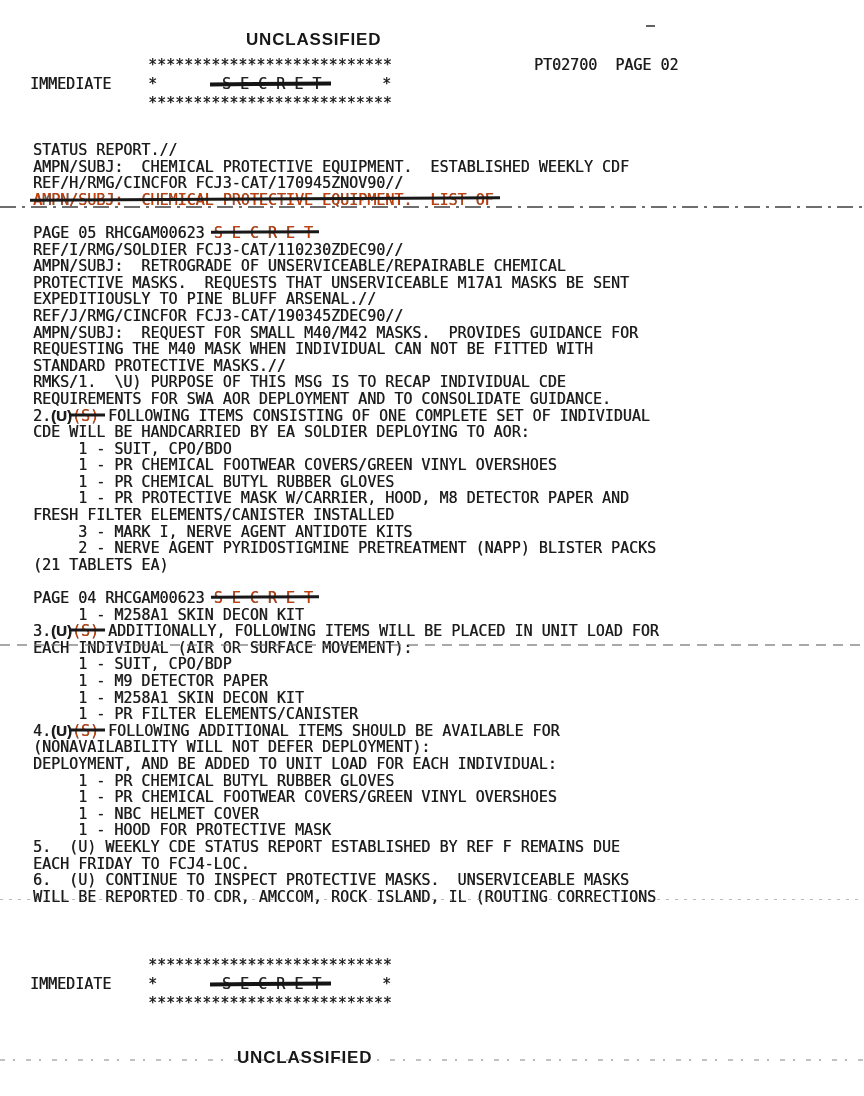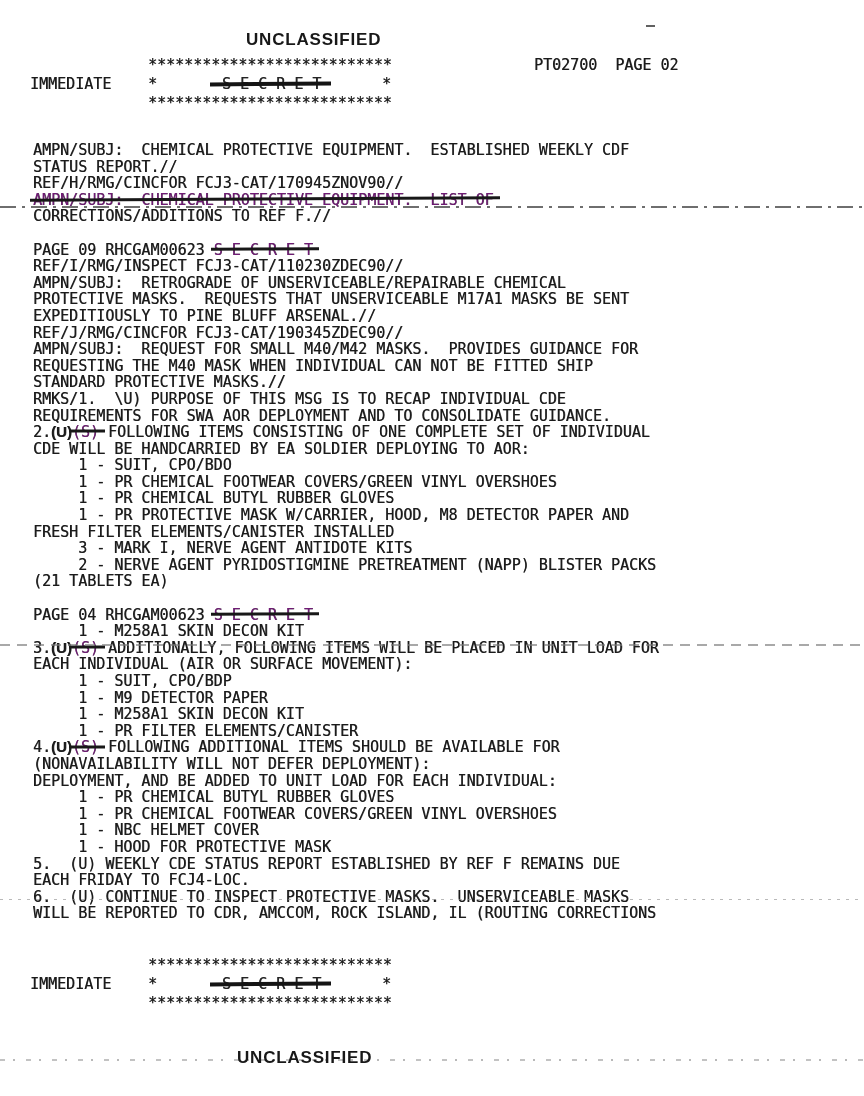--- a/index.html
+++ b/index.html
@@ -14,21 +14,21 @@
   .doc-body{
     position:absolute;left:33px;top:142px;width:820px;
   }
   .doc-line{
     white-space:pre;
     font-size:15px;
     line-height:16.6px;
     text-shadow:0.4px 0 0 rgba(25,25,25,0.75);
   }
   .seg-p{}
-  .seg-s{position:relative;color:#701a75;}
+  .seg-s{position:relative;color:#c2410c;}
   .seg-s::after{
     content:"";position:absolute;left:-3px;right:-6px;top:46%;height:3px;
     background:#181818;transform:translateY(-50%) rotate(-0.3deg);
   }
   .seg-h{
     font-family:"Liberation Sans",sans-serif;
     font-weight:bold;font-size:15px;
   }
   
   .mono{
@@ -79,34 +79,33 @@
 
 <div class="mono" style="top:57px;left:148px;">***************************</div>
 <div class="mono" style="top:57px;left:518px;margin-left:16px;">PT02700  PAGE 02</div>
 <div class="mono" style="top:76px;left:30px;">IMMEDIATE</div>
 <div class="mono" style="top:76px;left:148px;">*</div>
 <div class="mono" style="top:76px;left:222px;"><span class="strike">S E C R E T</span></div>
 <div class="mono" style="top:76px;left:382px;">*</div>
 <div class="mono" style="top:95px;left:148px;">***************************</div>
 
 <div class="doc-body">
+    <div class="doc-line"><span class="seg-p">STATUS REPORT.//</span></div>
     <div class="doc-line"><span class="seg-p">AMPN/SUBJ:  CHEMICAL PROTECTIVE EQUIPMENT.  ESTABLISHED WEEKLY CDF</span></div>
-    <div class="doc-line"><span class="seg-p">STATUS REPORT.//</span></div>
     <div class="doc-line"><span class="seg-p">REF/H/RMG/CINCFOR FCJ3-CAT/170945ZNOV90//</span></div>
     <div class="doc-line"><span class="seg-s">AMPN/SUBJ:  CHEMICAL PROTECTIVE EQUIPMENT.  LIST OF</span></div>
-    <div class="doc-line"><span class="seg-p">CORRECTIONS/ADDITIONS TO REF F.//</span></div>
     <div class="doc-line">&nbsp;</div>
-    <div class="doc-line"><span class="seg-p">PAGE 09 RHCGAM00623 </span><span class="seg-s">S E C R E T</span></div>
-    <div class="doc-line"><span class="seg-p">REF/I/RMG/INSPECT FCJ3-CAT/110230ZDEC90//</span></div>
+    <div class="doc-line"><span class="seg-p">PAGE 05 RHCGAM00623 </span><span class="seg-s">S E C R E T</span></div>
+    <div class="doc-line"><span class="seg-p">REF/I/RMG/SOLDIER FCJ3-CAT/110230ZDEC90//</span></div>
     <div class="doc-line"><span class="seg-p">AMPN/SUBJ:  RETROGRADE OF UNSERVICEABLE/REPAIRABLE CHEMICAL</span></div>
     <div class="doc-line"><span class="seg-p">PROTECTIVE MASKS.  REQUESTS THAT UNSERVICEABLE M17A1 MASKS BE SENT</span></div>
     <div class="doc-line"><span class="seg-p">EXPEDITIOUSLY TO PINE BLUFF ARSENAL.//</span></div>
     <div class="doc-line"><span class="seg-p">REF/J/RMG/CINCFOR FCJ3-CAT/190345ZDEC90//</span></div>
     <div class="doc-line"><span class="seg-p">AMPN/SUBJ:  REQUEST FOR SMALL M40/M42 MASKS.  PROVIDES GUIDANCE FOR</span></div>
-    <div class="doc-line"><span class="seg-p">REQUESTING THE M40 MASK WHEN INDIVIDUAL CAN NOT BE FITTED SHIP</span></div>
+    <div class="doc-line"><span class="seg-p">REQUESTING THE M40 MASK WHEN INDIVIDUAL CAN NOT BE FITTED WITH</span></div>
     <div class="doc-line"><span class="seg-p">STANDARD PROTECTIVE MASKS.//</span></div>
     <div class="doc-line"><span class="seg-p">RMKS/1.  \U) PURPOSE OF THIS MSG IS TO RECAP INDIVIDUAL CDE</span></div>
     <div class="doc-line"><span class="seg-p">REQUIREMENTS FOR SWA AOR DEPLOYMENT AND TO CONSOLIDATE GUIDANCE.</span></div>
     <div class="doc-line"><span class="seg-p">2.</span><span class="seg-h">(U)</span><span class="seg-s">(S)</span><span class="seg-p"> FOLLOWING ITEMS CONSISTING OF ONE COMPLETE SET OF INDIVIDUAL</span></div>
     <div class="doc-line"><span class="seg-p">CDE WILL BE HANDCARRIED BY EA SOLDIER DEPLOYING TO AOR:</span></div>
     <div class="doc-line"><span class="seg-p">     1 - SUIT, CPO/BDO</span></div>
     <div class="doc-line"><span class="seg-p">     1 - PR CHEMICAL FOOTWEAR COVERS/GREEN VINYL OVERSHOES</span></div>
     <div class="doc-line"><span class="seg-p">     1 - PR CHEMICAL BUTYL RUBBER GLOVES</span></div>
     <div class="doc-line"><span class="seg-p">     1 - PR PROTECTIVE MASK W/CARRIER, HOOD, M8 DETECTOR PAPER AND</span></div>
     <div class="doc-line"><span class="seg-p">FRESH FILTER ELEMENTS/CANISTER INSTALLED</span></div>

